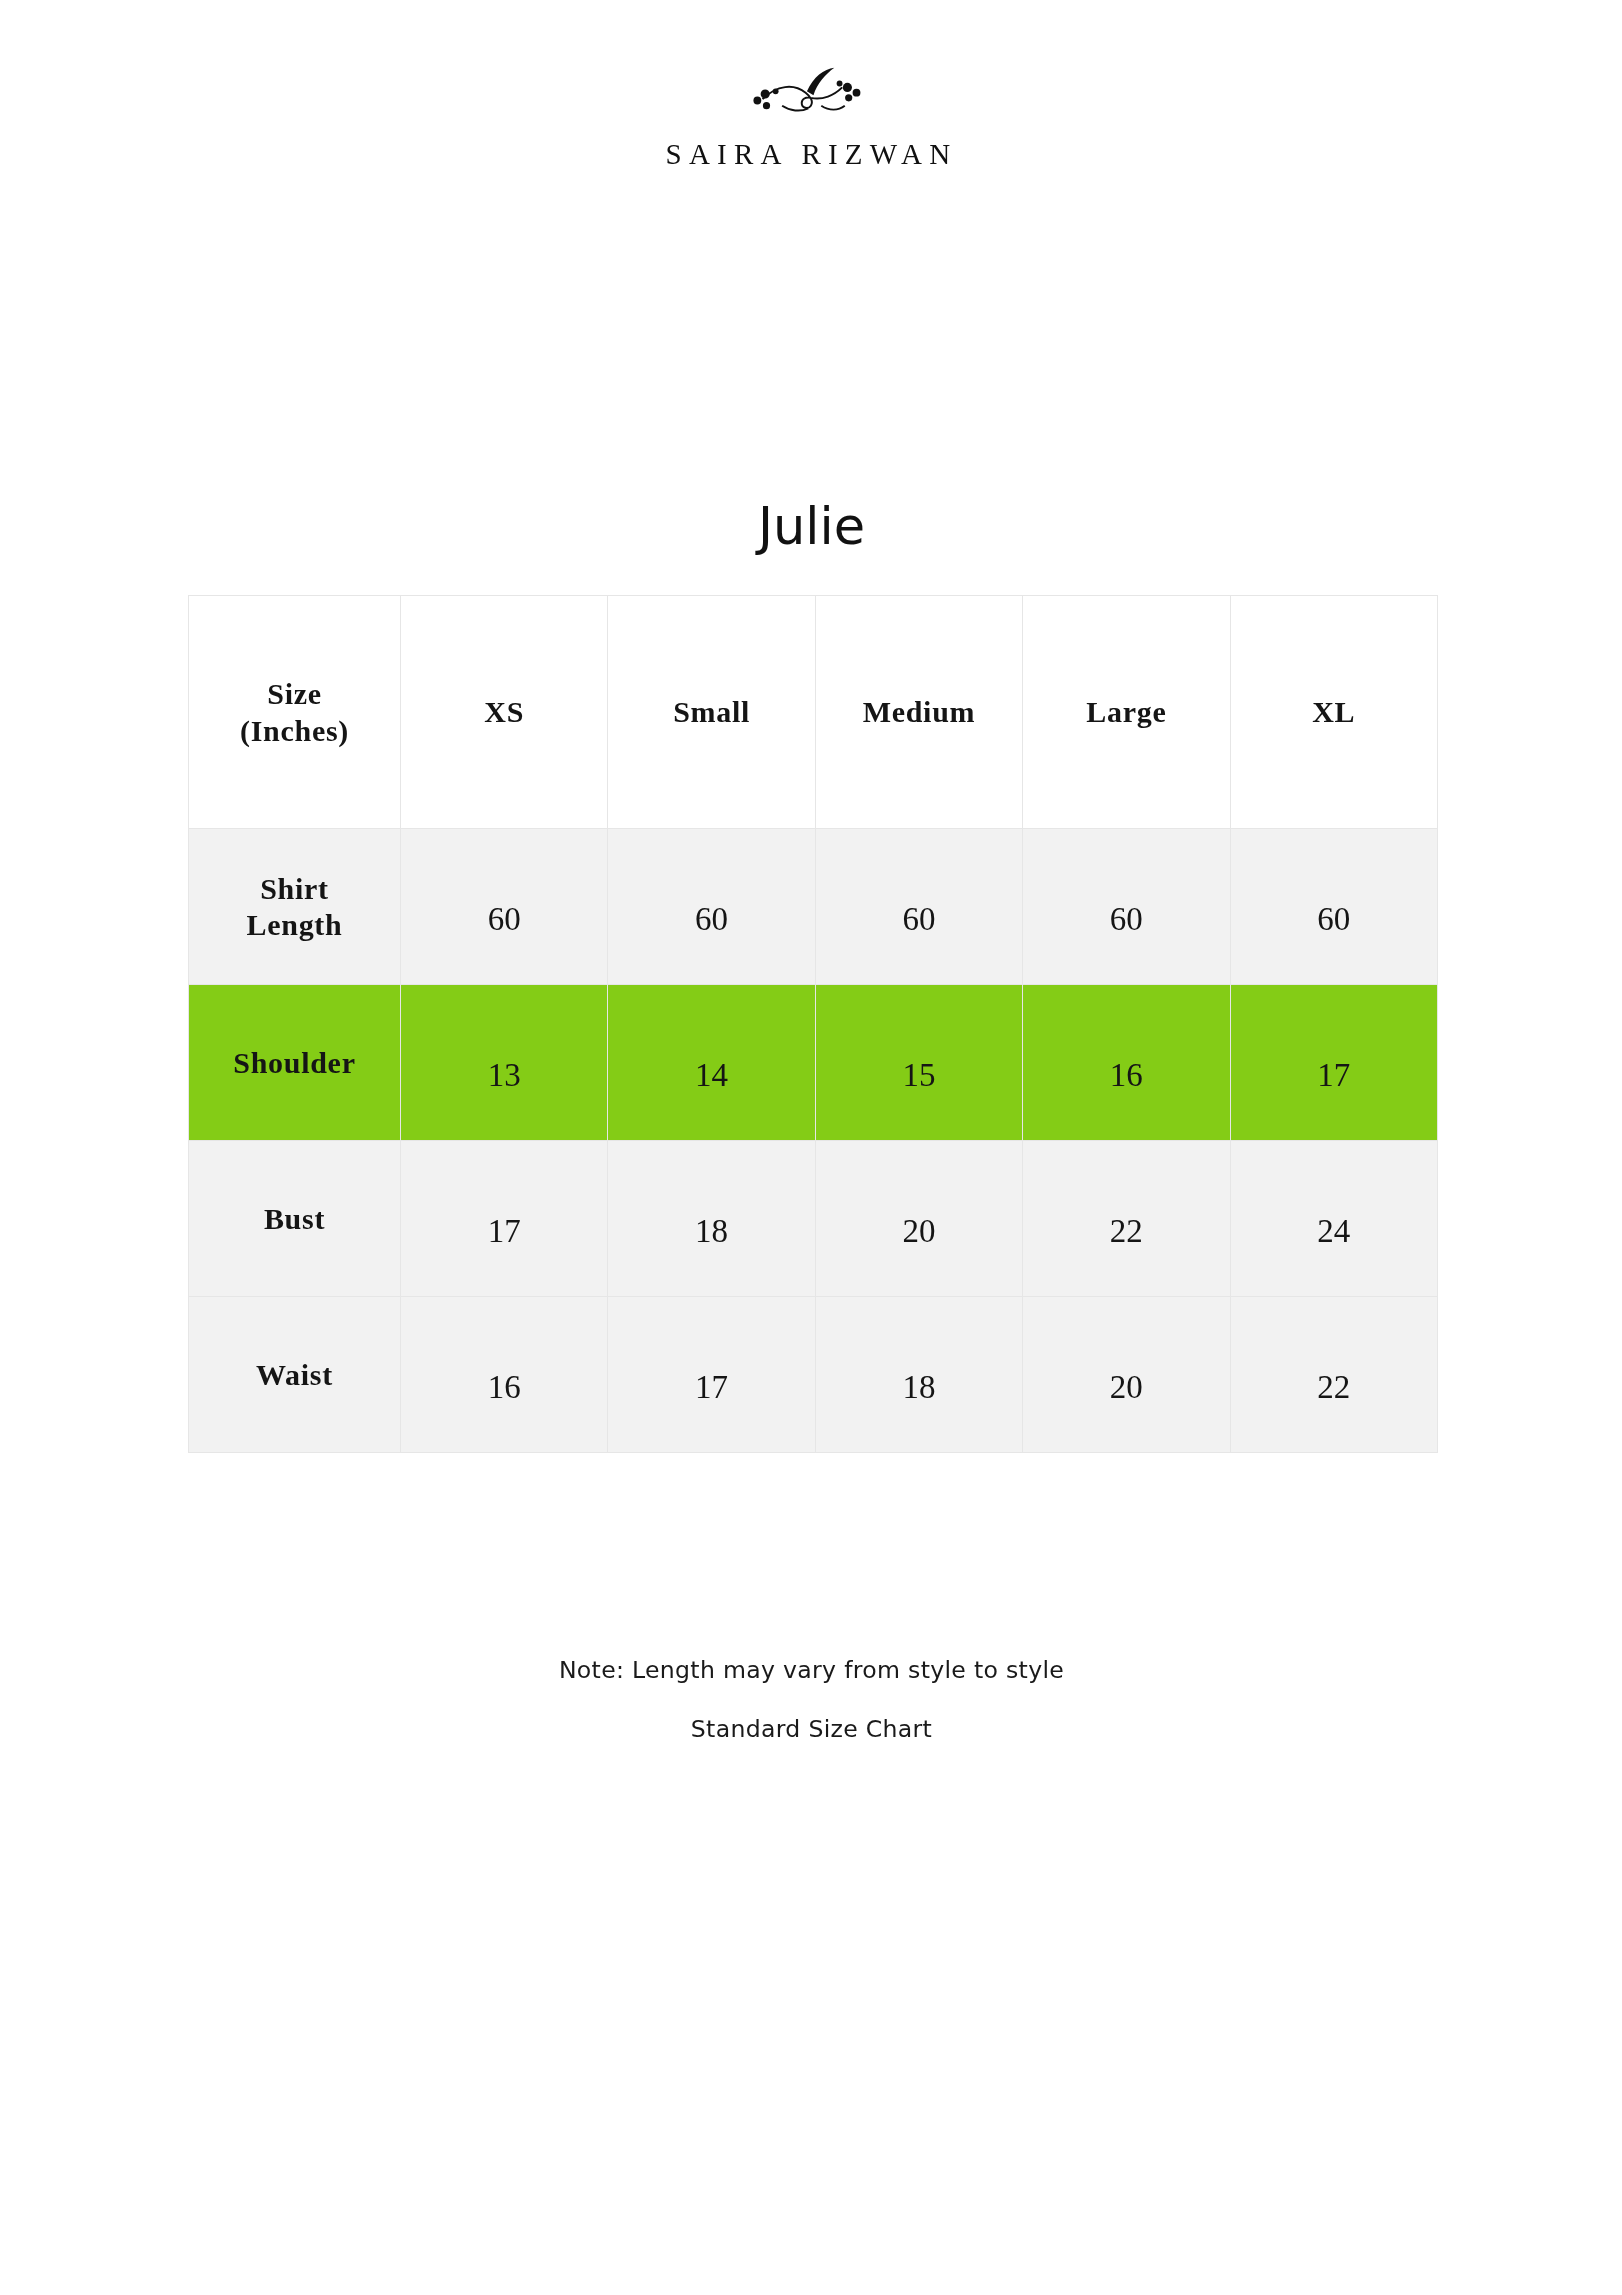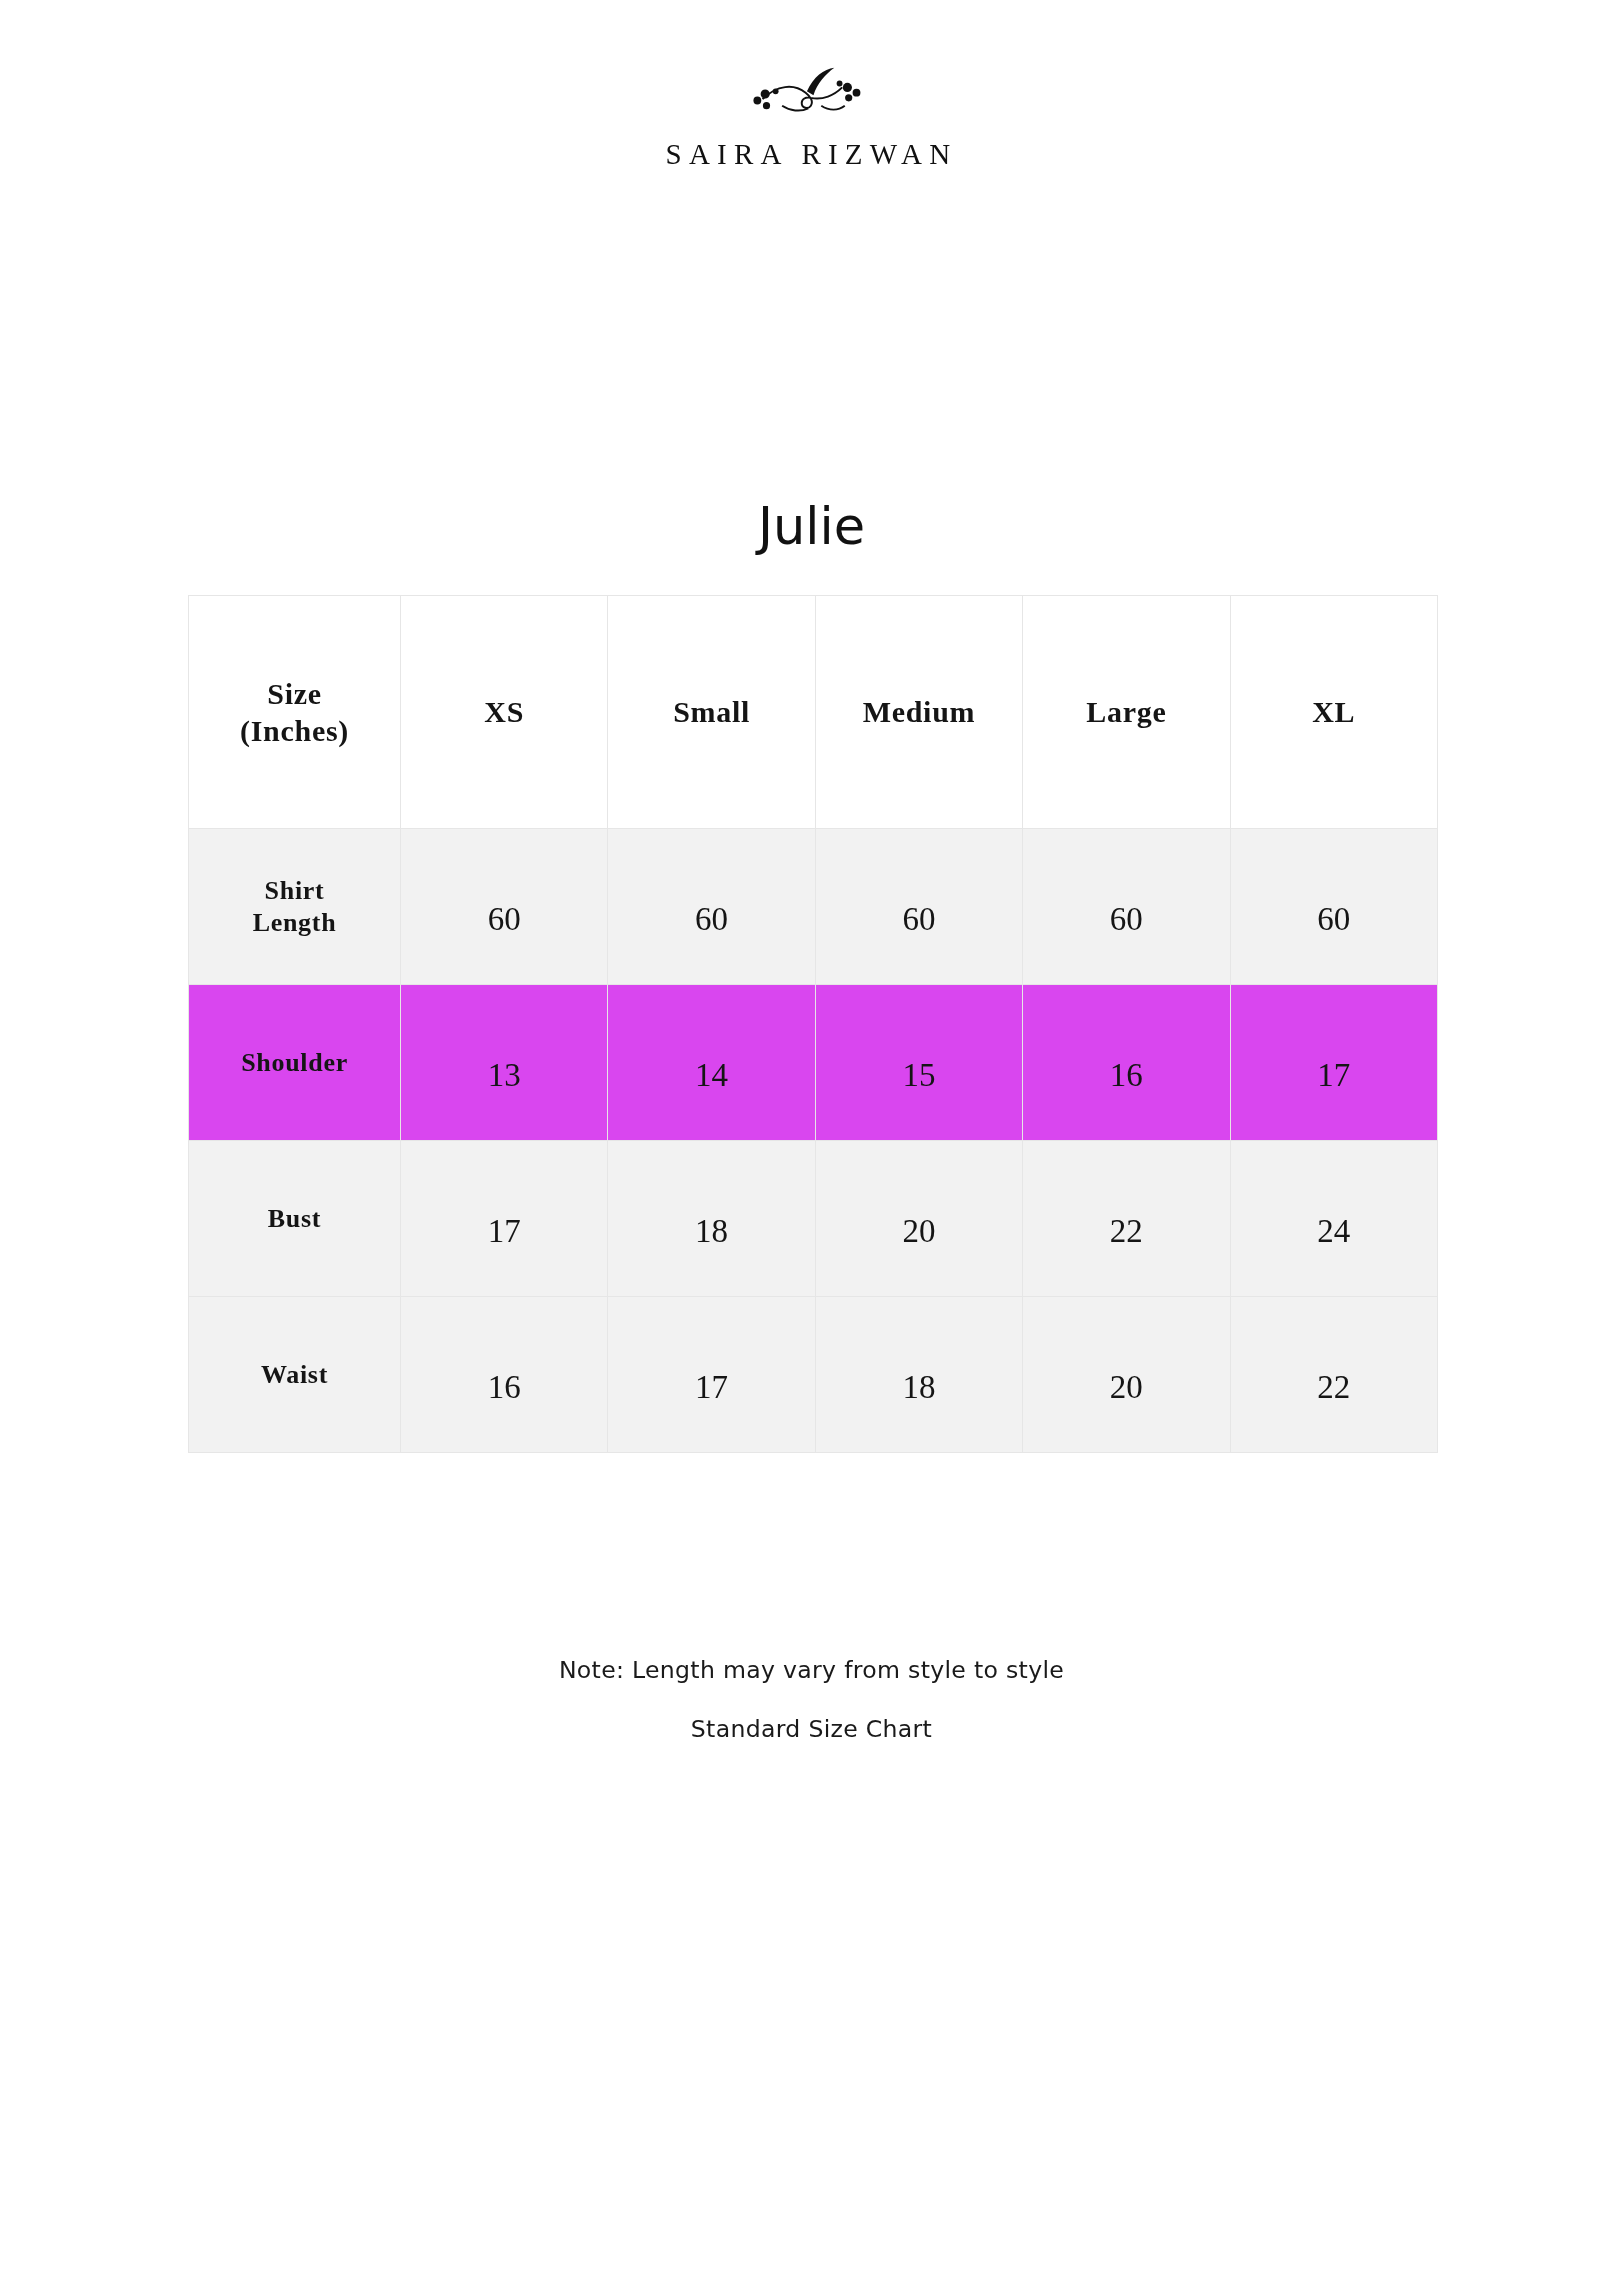--- a/index.html
+++ b/index.html
@@ -84,42 +84,42 @@
   thead th.corner {
     font-size: 30px;
     line-height: 1.25;
     width: 209px;
   }
   thead th.corner .l1,
   thead th.corner .l2 { display: block; }
 
   
   tbody th.rowhead {
-    font-size: 26px;
+    font-size: 30px;
     font-weight: bold;
     letter-spacing: 0.7px;
     line-height: 1.2;
     width: 209px;
     padding: 0 6.5px;
   }
   tbody th.rowhead .l1,
   tbody th.rowhead .l2 { display: block; }
   tbody td.val {
     font-size: 33px;
     font-weight: 400;
     padding-top: 26px;
   }
   tbody tr { height: 156px; }
   tbody tr.shaded th.rowhead,
   tbody tr.shaded td.val {
     background: #f2f2f2;
   }
   tbody tr.plain th.rowhead,
   tbody tr.plain td.val {
-    background: #d946ef;
+    background: #84cc16;
   }
   tbody tr.shaded th.rowhead { vertical-align: middle; }
 
   
   .notes {
     position: absolute;
     top: 1656px;
     left: 0;
     width: 100%;
     text-align: center;

